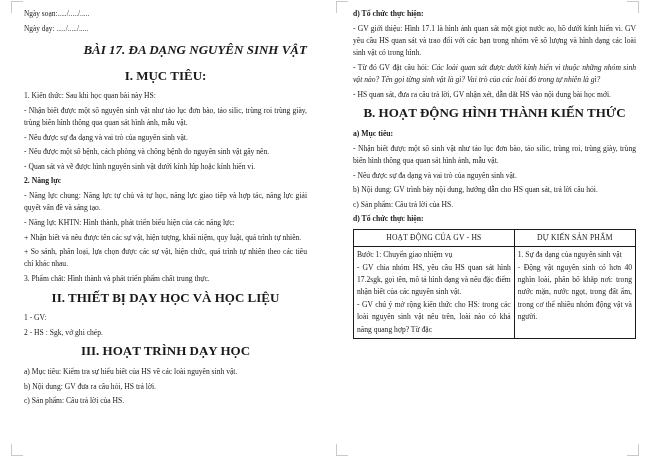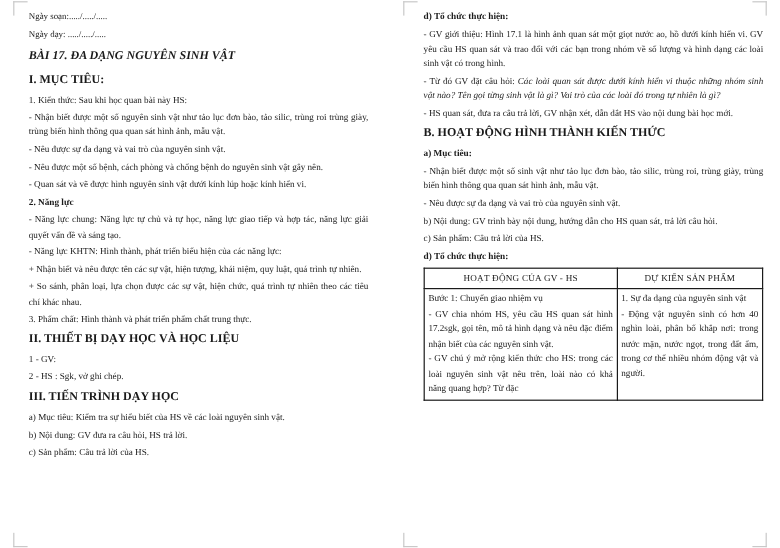--- a/index.html
+++ b/index.html
@@ -61,31 +61,32 @@
     line-height: 1.62;
     text-align: justify;
   }
   p.meta {
     margin: 0 0 0.42em 0;
     font-size: 7.4px;
     line-height: 1.62;
   }
   p.title {
     margin: 0.35em 0 0.5em 0;
-    font-size: 10px;
+    font-size: 13px;
     font-weight: bold;
     font-style: italic;
-    text-align: left;
+    text-align: right;
     line-height: 1.5;
   }
   p.h1 {
     margin: 0 0 0.30em 0;
-    font-size: 10px;
+    font-size: 13px;
     font-weight: bold;
     line-height: 1.6;
+    text-align: center;
   }
   p.h2 {
     margin: 0 0 0.30em 0;
     font-size: 7.7px;
     font-weight: bold;
     line-height: 1.62;
   }
   .b { font-weight: normal; }
   .i { font-style: italic; }
 
@@ -148,21 +149,21 @@
       <p class="ln">+ So sánh, phân loại, lựa chọn được các sự vật, hiện chức, quá trình tự nhiên theo các tiêu chí khác nhau.</p>
 
       <p class="ln"><span class="b">3. Phẩm chất:</span><span> Hình thành và phát triển phẩm chất trung thực.</span></p>
 
       <p class="h1">II. THIẾT BỊ DẠY HỌC VÀ HỌC LIỆU</p>
 
       <p class="ln"><span class="b">1 - GV:</span><span></span></p>
 
       <p class="ln"><span class="b">2 - HS</span><span> : Sgk, vở ghi chép.</span></p>
 
-      <p class="h1">III. TIẾN TRÌNH DẠY HỌC</p>
+      <p class="h1">III. HOẠT TRÌNH DẠY HỌC</p>
 
       <p class="ln"><span class="b">a) Mục tiêu:</span><span> Kiểm tra sự hiểu biết của HS về các loài nguyên sinh vật.</span></p>
 
       <p class="ln"><span class="b">b) Nội dung:</span><span> GV đưa ra câu hỏi, HS trả lời.</span></p>
 
       <p class="ln"><span class="b">c) Sản phẩm:</span><span> Câu trả lời của HS.</span></p>
 
     </div>
   </div>
 

